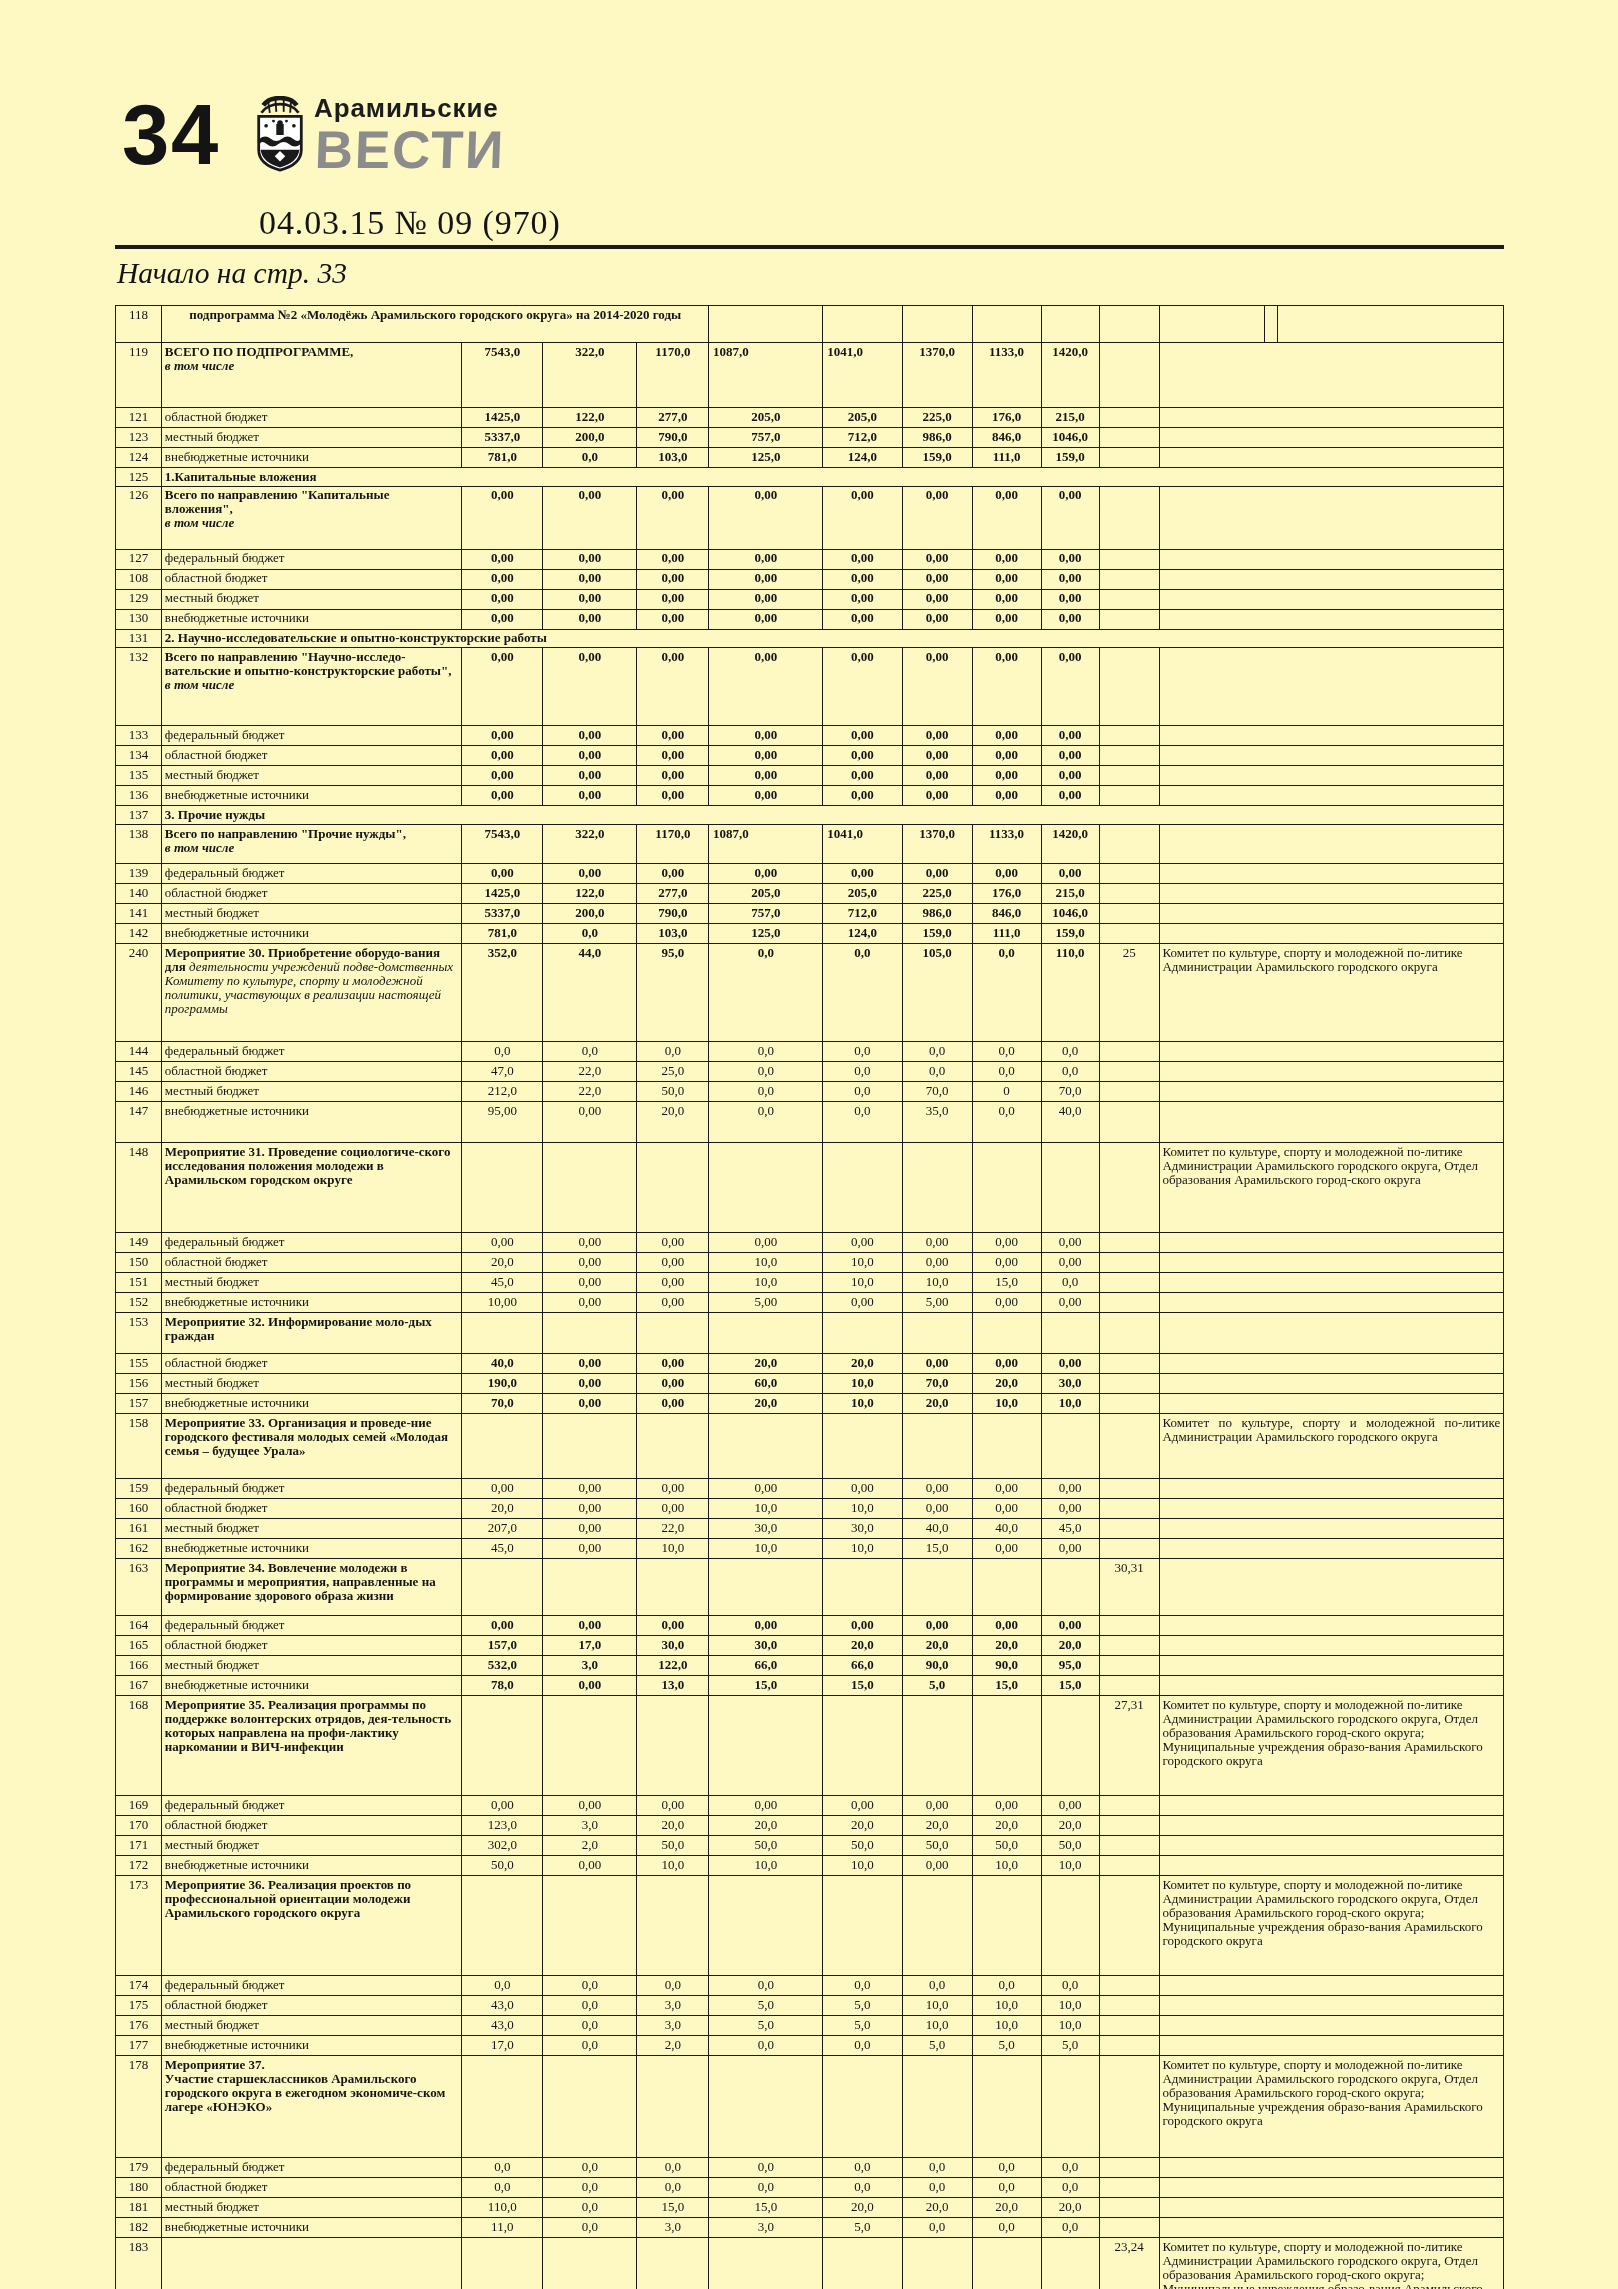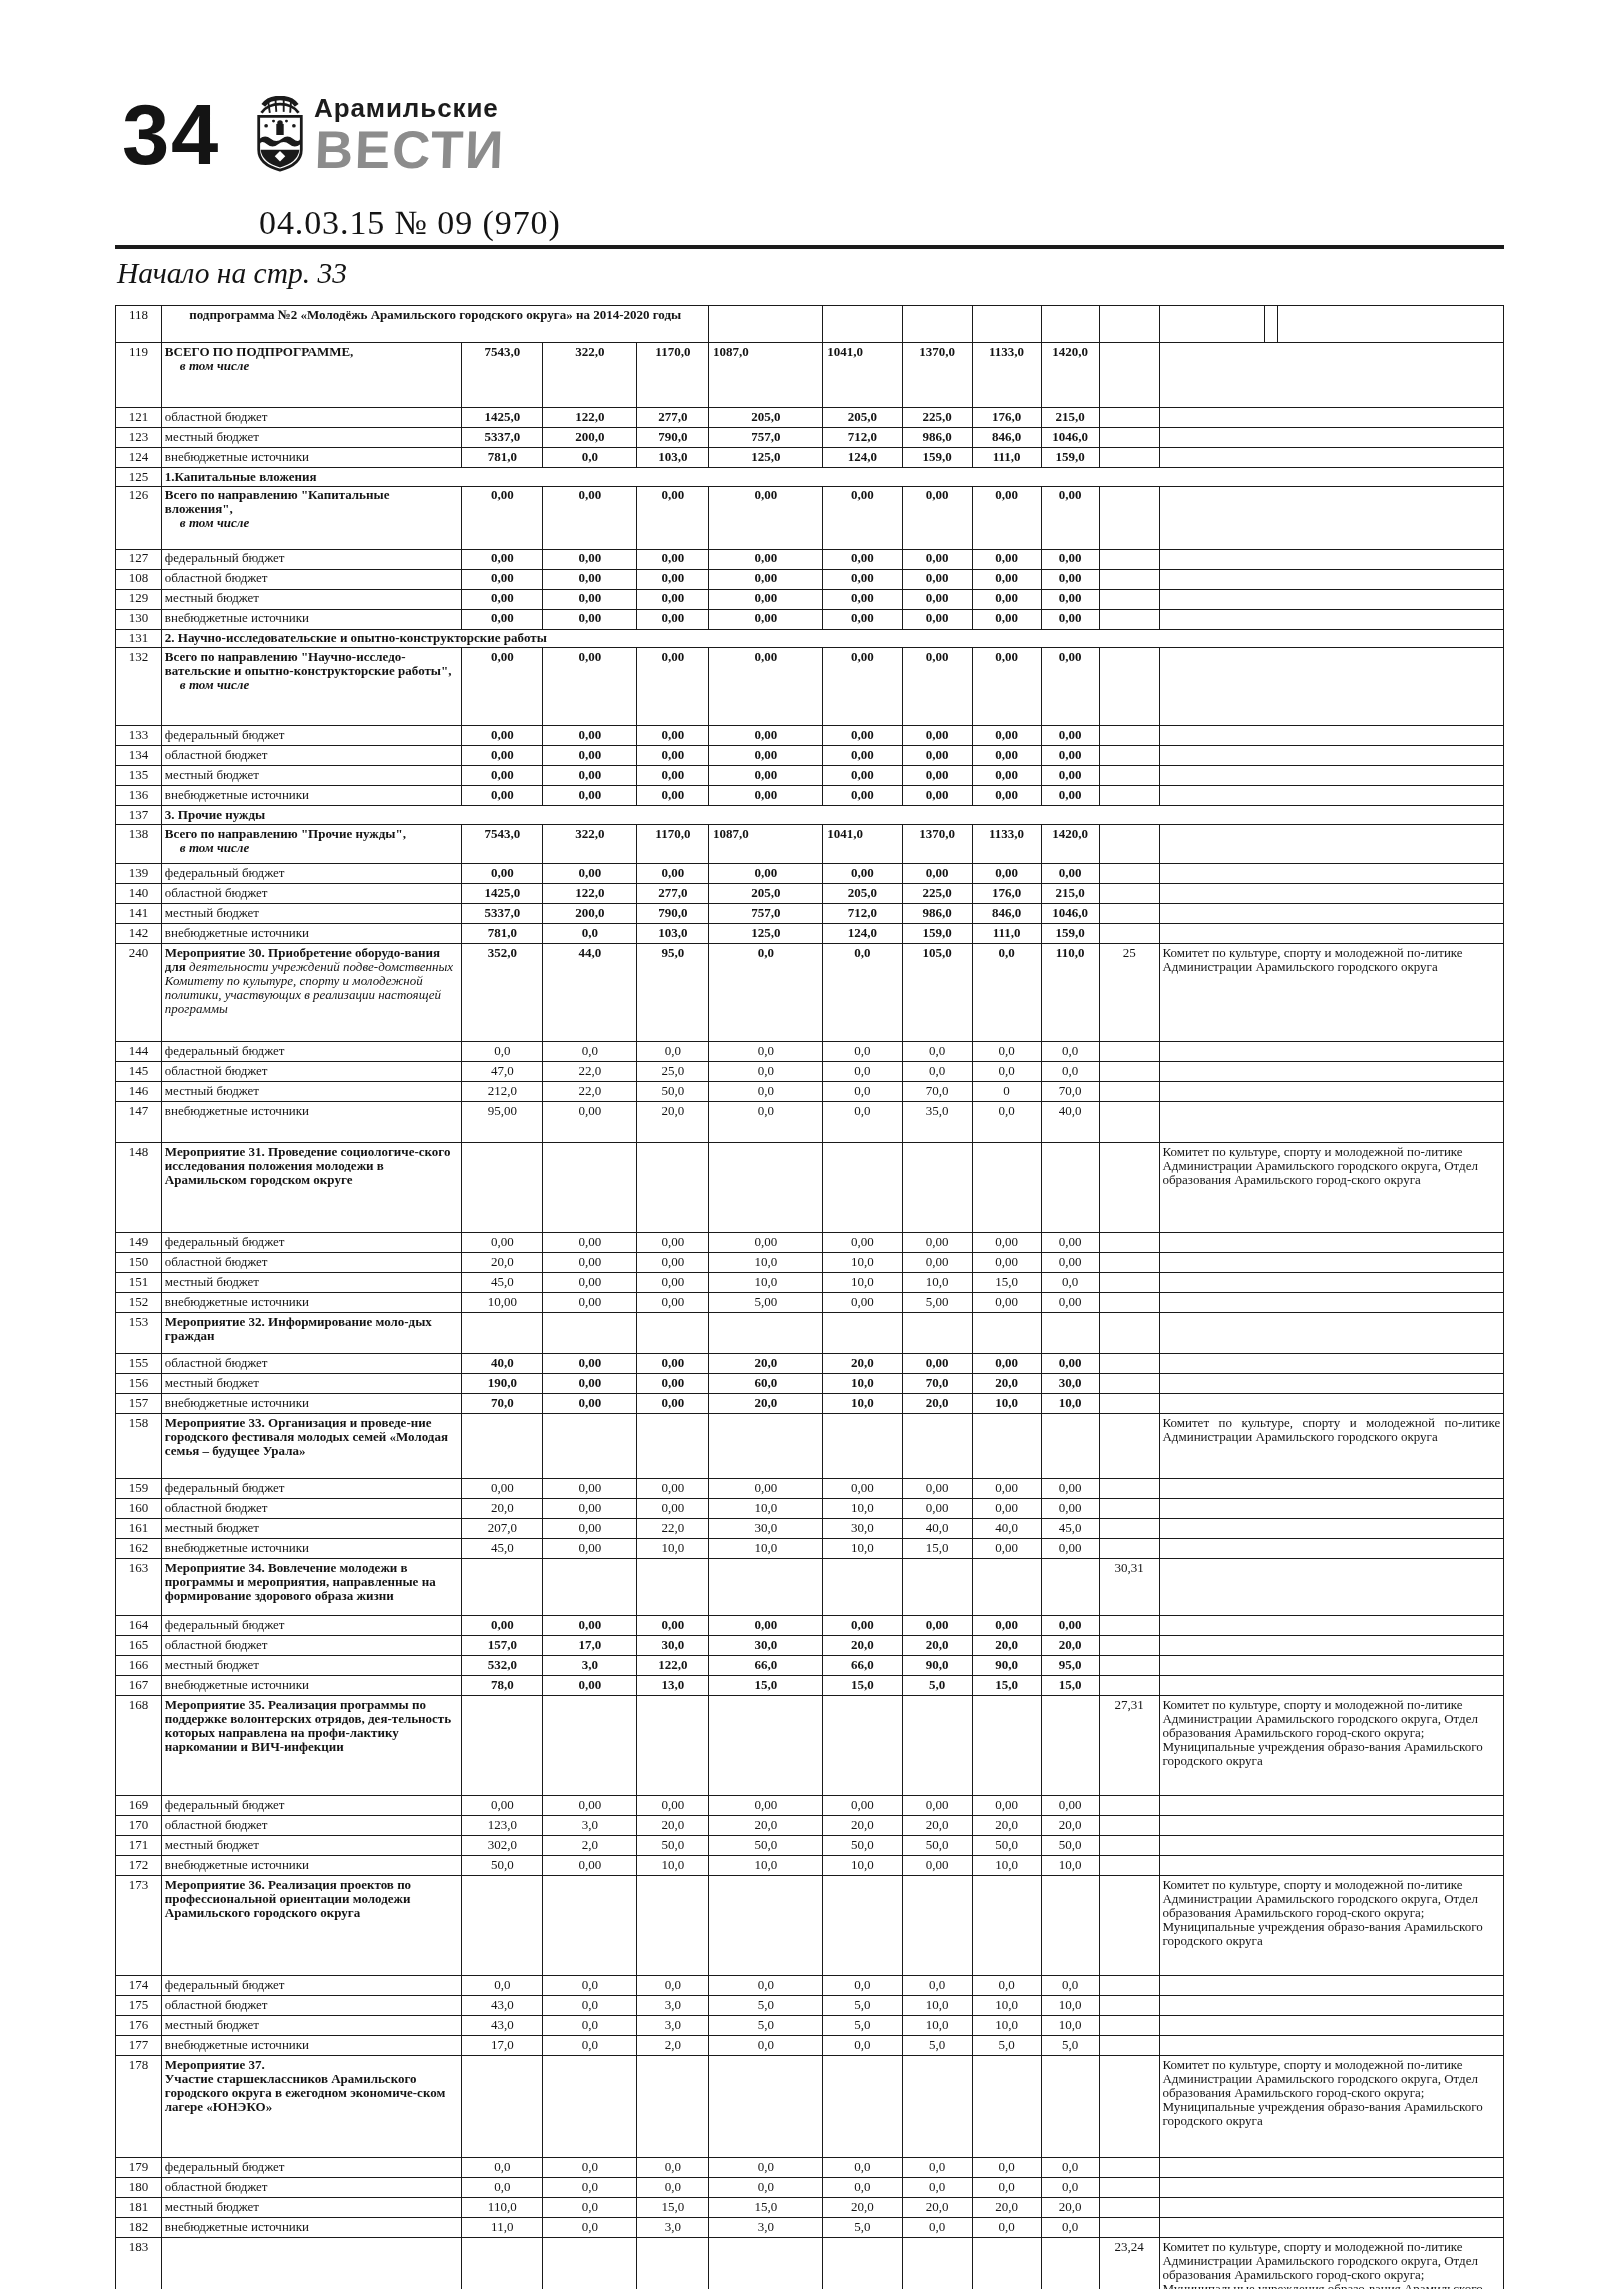--- a/index.html
+++ b/index.html
@@ -1,16 +1,16 @@
 <!DOCTYPE html>
 <html style="font-size:14.8px"><head>
 <meta charset="utf-8">
 <style>
   html,body{margin:0;padding:0;background:#e8e8e8;}
-  .page{position:relative;width:1619px;height:2290px;background:#ffffff;overflow:hidden;
+  .page{position:relative;width:1619px;height:2290px;background:#fef9c3;overflow:hidden;
         font-family:"Liberation Serif", serif;color:#111;}
   
   .pagenum{position:absolute;left:122px;top:92px;font-family:"Liberation Sans",sans-serif;
            font-weight:bold;font-size:85px;line-height:1;color:#141414;letter-spacing:1.8px;}
   .crest{position:absolute;left:255px;top:96px;}
   .mast{position:absolute;left:314px;top:95px;font-family:"Liberation Sans",sans-serif;line-height:1;}
   .mast-top{font-weight:bold;font-size:26px;color:#1c1c1c;letter-spacing:0.9px;}
   .mast-bottom{font-weight:bold;font-size:53px;color:#8c8c8c;letter-spacing:1.8px;margin-top:1.8px;
                transform:skewX(-2deg);transform-origin:left bottom;}
   .dateline{position:absolute;left:259px;top:204px;font-size:34px;color:#141414;letter-spacing:0.9px;}
@@ -26,21 +26,21 @@
   td.c-sub{font-weight:bold;text-align:center;padding:2.8px 9.2px;}
   td.c-section{font-weight:bold;padding-left:4.6px;}
   td.c-val{text-align:center;}
   td.c-val.vb{font-weight:bold;}
   td.c-val.left{text-align:left;padding-left:3.7px;}
   td.c-notenum{text-align:center;}
   td.c-org{padding-left:5.5px;padding-right:5.5px;}
   td.c-org.just{text-align:justify;}
   tr{height:20px;}
   .seg-b{font-weight:bold;}
-  .seg-bi{font-weight:bold;font-style:italic;margin-left:15px;}
+  .seg-bi{font-weight:bold;font-style:italic;}
   .seg-i{font-style:italic;}
 </style>
 </head>
 <body>
 
 <div class="page">
 
   <div class="pagenum">34</div>
 
   <svg class="crest" width="50" height="78" viewBox="0 0 54 84" xmlns="http://www.w3.org/2000/svg">

